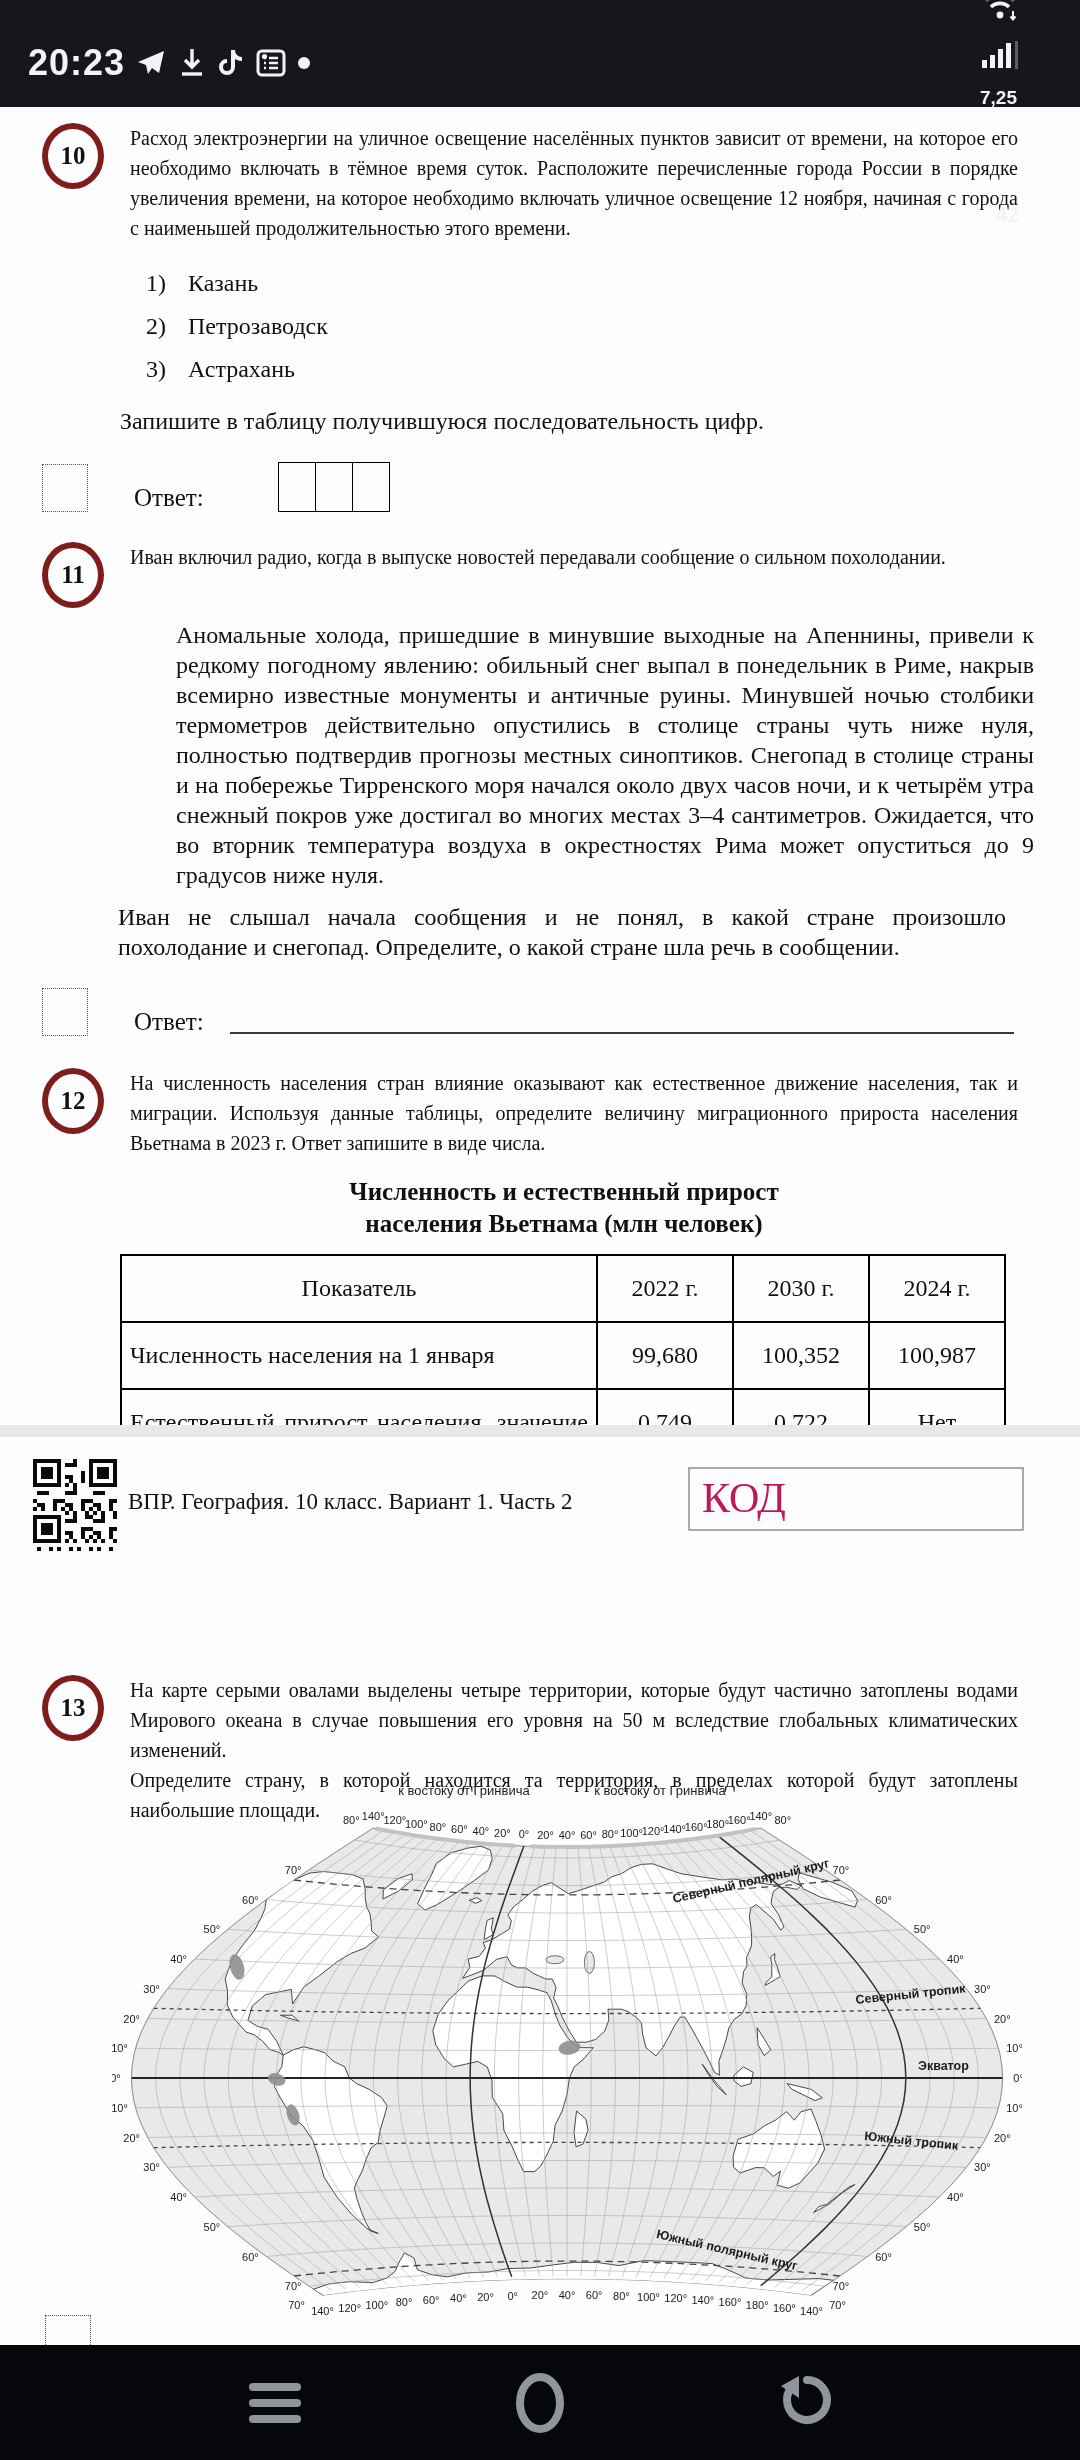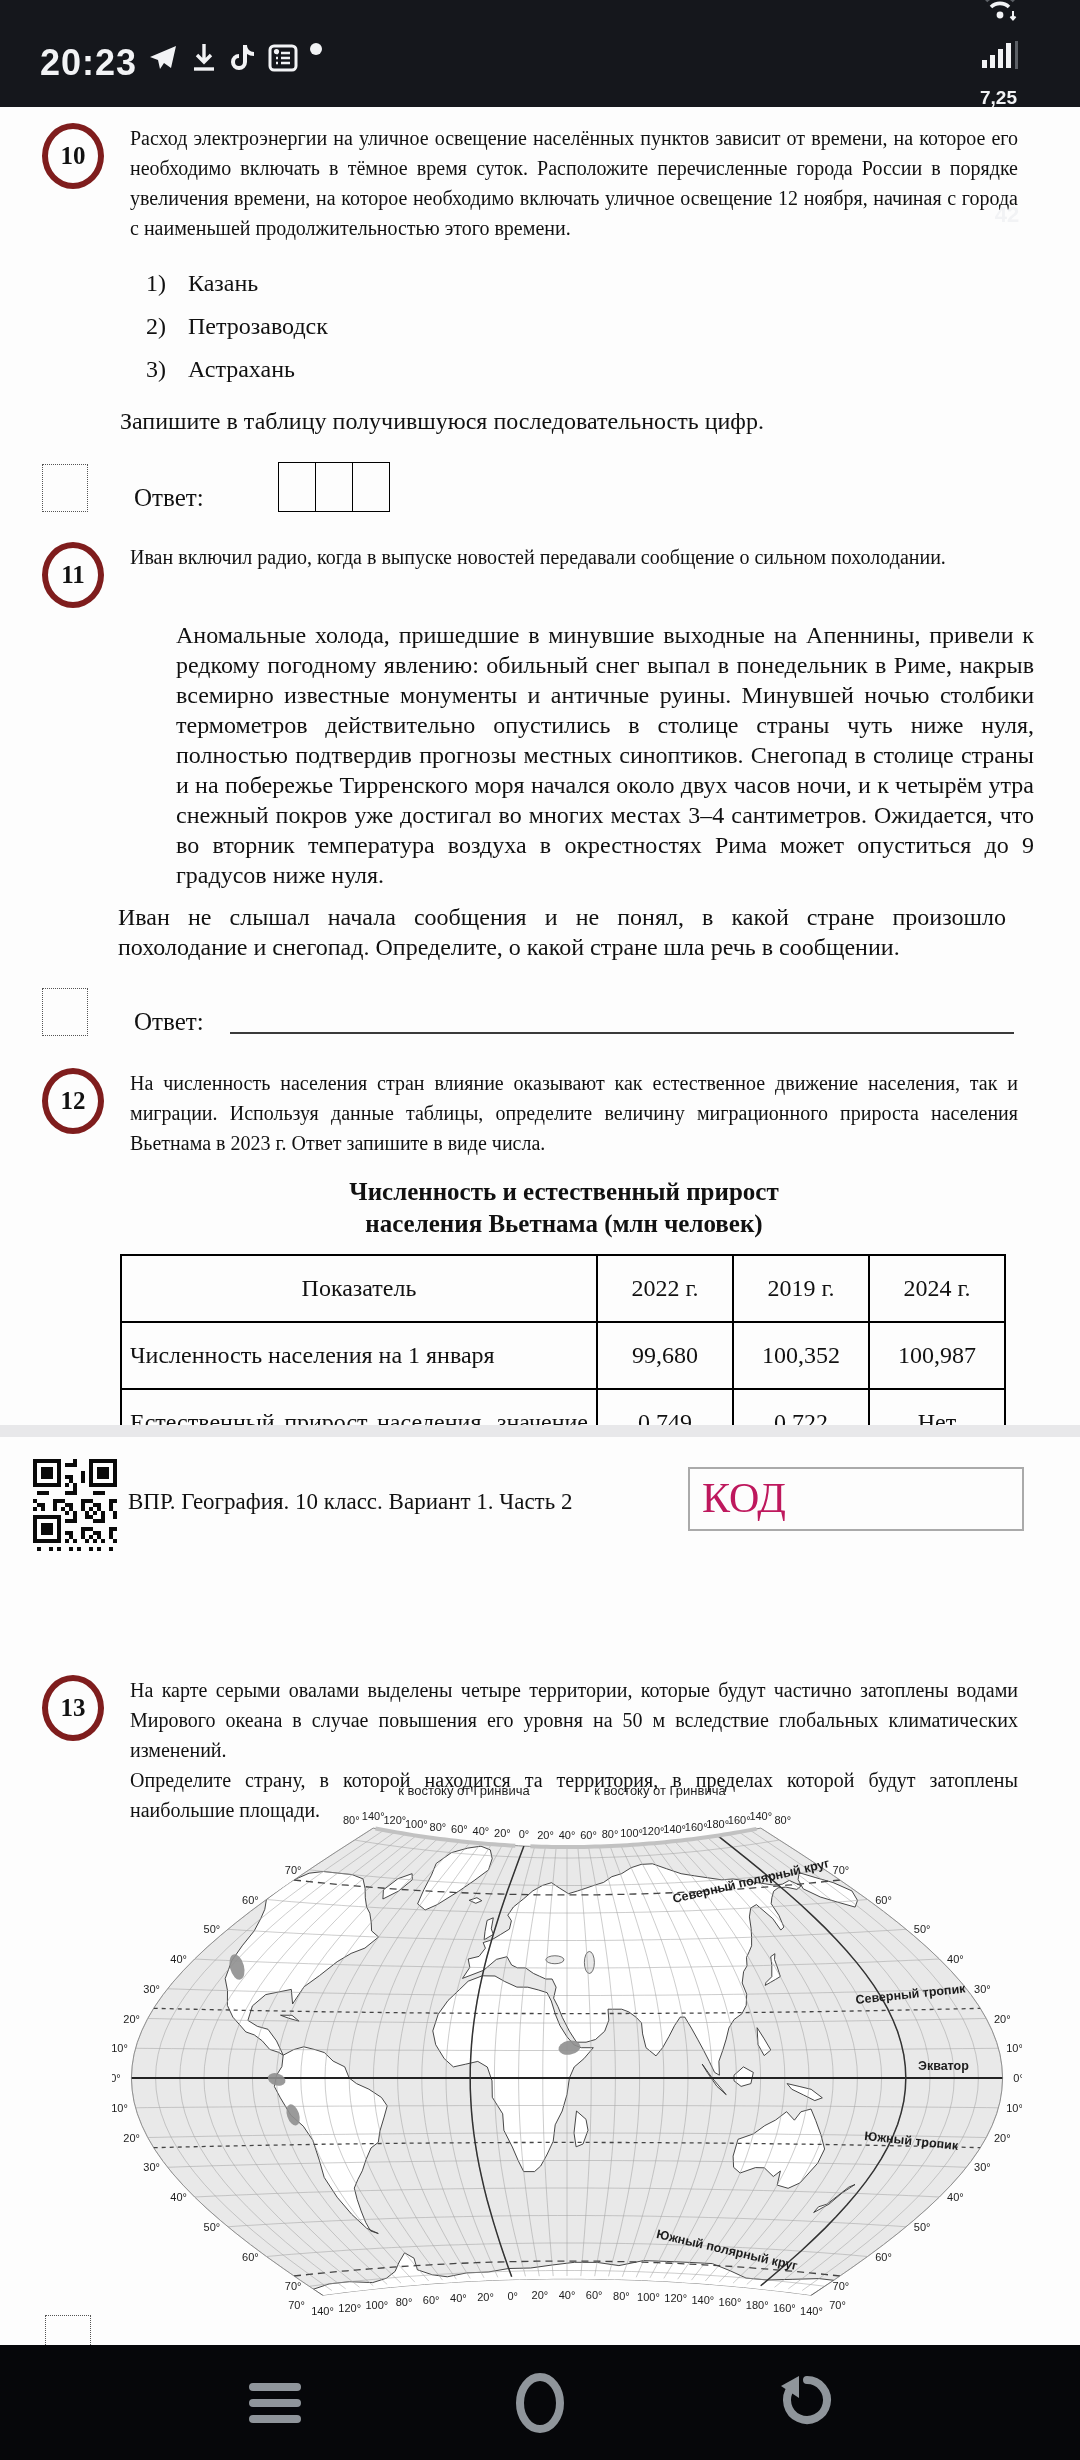--- a/index.html
+++ b/index.html
@@ -2,21 +2,21 @@
 <html><head>
 <meta charset="utf-8">
 <style>
   html,body{margin:0;padding:0;background:#000;}
   #screen{position:relative;width:1080px;height:2460px;background:#ffffff;overflow:hidden;
           font-family:"Liberation Serif", serif;color:#111;}
   
   #statusbar{position:absolute;left:0;top:0;width:1080px;height:107px;background:#15171c;
              display:flex;align-items:center;justify-content:space-between;
              font-family:"Liberation Sans", sans-serif;color:#f2f3f5;}
-  .sb-left{display:flex;align-items:flex-start;gap:10px;padding-left:40px;padding-top:18px;}
+  .sb-left{display:flex;align-items:center;gap:10px;padding-left:28px;padding-top:18px;}
   .sb-right{display:flex;align-items:flex-start;gap:16px;padding-right:28px;padding-top:18px;flex-direction:column;}
   .sb-time{font-size:36px;font-weight:bold;letter-spacing:1px;}
   .sb-ico{display:flex;align-items:center;}
   .sb-speed{font-size:19px;font-weight:bold;line-height:19px;text-align:center;}
   .battery{position:relative;width:66px;height:36px;border:3px solid #f2f3f5;border-radius:9px;
            display:flex;align-items:center;justify-content:center;font-size:22px;font-weight:bold;}
   .battery .fillblk{position:absolute;right:2px;top:2px;bottom:2px;width:24px;background:#6e7378;border-radius:0 5px 5px 0;}
   .battery .txt{position:relative;z-index:2;margin-right:18px;}
   .battery .nub{position:absolute;left:-8px;top:10px;width:5px;height:12px;background:#f2f3f5;border-radius:2px;}
   
@@ -190,21 +190,21 @@
       <div class="qtext">На численность населения стран влияние оказывают как естественное движение населения, так и миграции. Используя данные таблицы, определите величину миграционного прироста населения Вьетнама в 2023 г. Ответ запишите в виде числа.</div>
     </div>
     <div class="tbltitle">
       <span>Численность и естественный прирост</span><br><span>населения Вьетнама (млн человек)</span>
     </div>
     <table class="dtable">
       <tbody>
           <tr>
         <td class="c0" style="text-align:center">Показатель</td>
         <td class="cn">2022 г.</td>
-        <td class="cn">2019 г.</td>
+        <td class="cn">2030 г.</td>
         <td class="cn">2024 г.</td>
       </tr>
       <tr>
         <td class="c0">Численность населения на 1 января</td>
         <td class="cn">99,680</td>
         <td class="cn">100,352</td>
         <td class="cn">100,987</td>
       </tr>
       <tr>
         <td class="c0 just">Естественный прирост населения, значение показателя за год</td>

